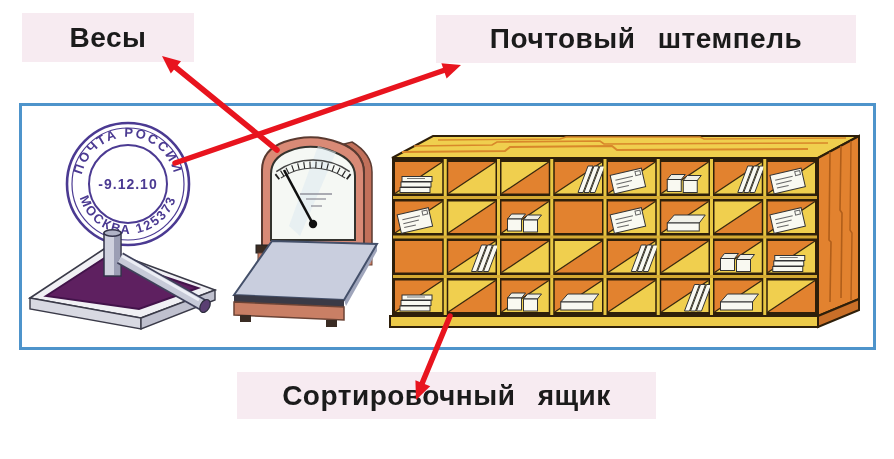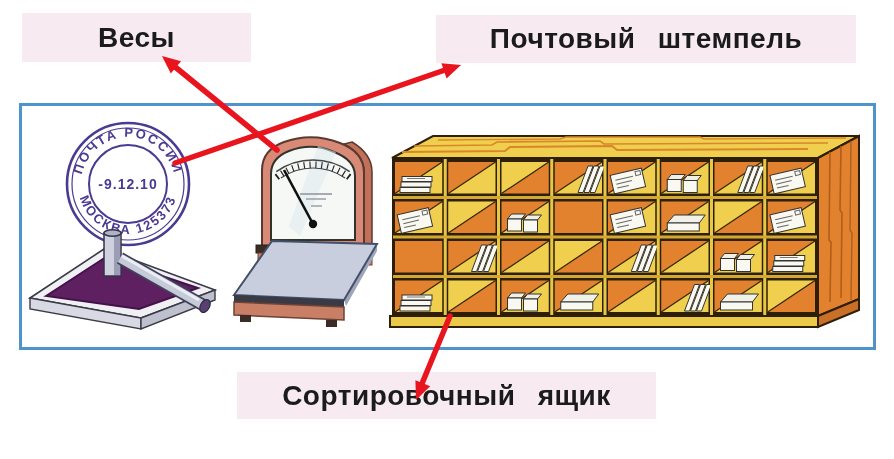--- a/index.html
+++ b/index.html
@@ -5,21 +5,21 @@
   html,body{margin:0;padding:0;background:#ffffff;}
   .stage{position:relative;width:894px;height:459px;background:#ffffff;overflow:hidden;
          font-family:"Liberation Sans",sans-serif;}
   .frame{position:absolute;left:19px;top:103px;width:857px;height:247px;
          border:3px solid var(--frame-blue,#4e94cb);box-sizing:border-box;background:#ffffff;}
   .art{position:absolute;left:0;top:0;}
   .arrows{position:absolute;left:0;top:0;pointer-events:none;}
   .label{position:absolute;display:flex;align-items:center;justify-content:center;
          background:var(--label-bg,#f7ebf1);color:var(--label-text,#1b1b1b);
          font-weight:bold;font-size:28px;letter-spacing:.5px;word-spacing:14px;}
-  #label-scales{left:22px;top:13px;width:229px;height:49px;}
+  #label-scales{left:22px;top:13px;width:172px;height:49px;}
   #label-postmark{left:436px;top:15px;width:420px;height:48px;}
   #label-sorting{left:237px;top:372px;width:419px;height:47px;}
   .stamp-arc{font-family:"Liberation Sans",sans-serif;font-weight:bold;font-size:13px;
              fill:var(--stamp-ink,#4b3a92);letter-spacing:2px;}
   .stamp-date{font-family:"Liberation Sans",sans-serif;font-weight:bold;font-size:14px;
               fill:var(--stamp-ink,#4b3a92);letter-spacing:1px;}
   .stamp-ring{stroke:var(--stamp-ink,#4b3a92);fill:none;}
   .arrow{stroke:var(--arrow-red,#e8141e);stroke-width:5.5;stroke-linecap:round;fill:none;}
   .arrow-head{fill:var(--arrow-red,#e8141e);}
 </style>

